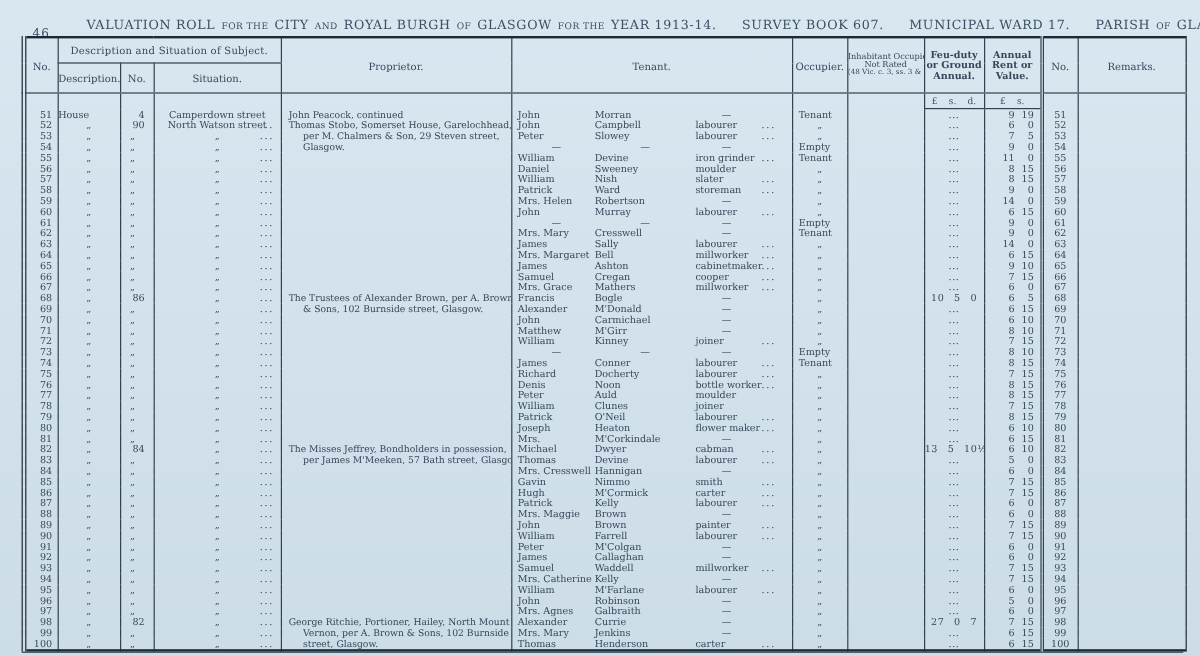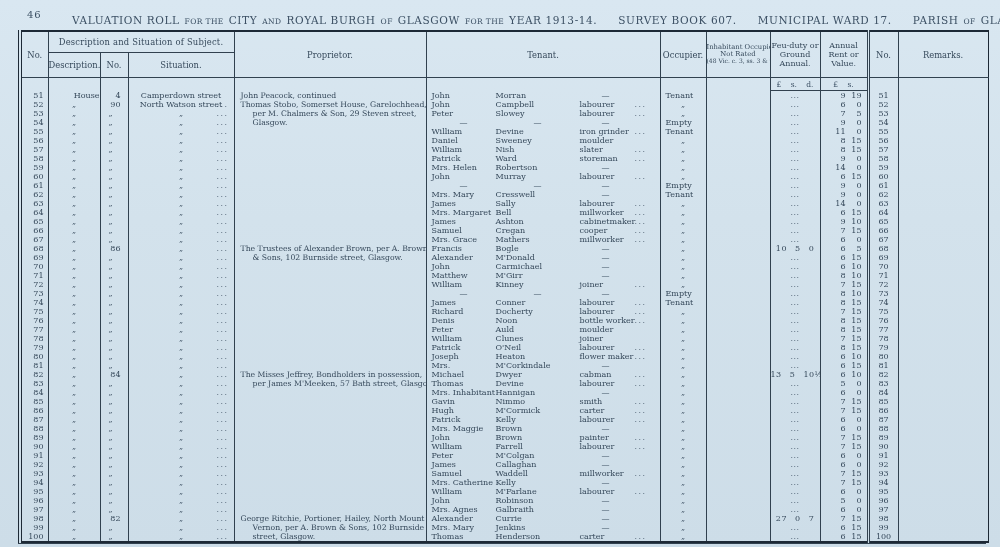--- a/index.html
+++ b/index.html
@@ -7,21 +7,21 @@
     width:1000px;height:547px;overflow:hidden;
     font-family:"DejaVu Serif",serif;
     background:#cfdfe9;
   }
   .page{
     position:relative;width:1000px;height:547px;
     background:linear-gradient(180deg,#d9e7f1 0%,#d3e2ec 40%,#cddde8 100%);
     color:#36495b;
   }
   
-  .pageno{position:absolute;left:27px;top:9px;font-size:10px;letter-spacing:1px;color:#3c5064;}
+  .pageno{position:absolute;left:27px;top:23px;font-size:10px;letter-spacing:1px;color:#3c5064;}
   .title{position:absolute;left:72px;top:9px;width:926px;white-space:nowrap;color:#3c5064;}
   .tp{margin-right:5px;}
   .tp.lg{font-size:10.5px;letter-spacing:0.6px;}
   .tp.sm{font-size:7.5px;letter-spacing:0.4px;}
   .tp.gap{margin-left:16px;}
   
   table{
     position:absolute;left:18px;top:30px;width:968px;
     border-collapse:collapse;table-layout:fixed;
     border:1.5px solid #1d2936;
@@ -34,26 +34,26 @@
     padding:0;margin:0;overflow:hidden;white-space:nowrap;
     font-weight:normal;color:#36495b;
   }
   thead th{font-size:8.4px;text-align:center;vertical-align:middle;border-bottom:1px solid #31414f;}
   thead tr.h1 th.gh{height:20px;border-bottom:1px solid #31414f;font-size:8.4px;letter-spacing:0.2px;}
   thead tr.h2 th{height:24px;}
   thead tr.money td{height:12px;border-bottom:none;}
   thead tr.money td.mh{font-size:7.5px;text-align:center;word-spacing:7px;border-bottom:1px solid #31414f;color:#3c5064;}
   th.inh div{line-height:7px;font-size:6.8px;}
   th.inh div.cite{font-size:6px;line-height:6.5px;}
-  th.wrap{white-space:normal;font-size:8px;line-height:9px;}
+  th.wrap{white-space:normal;font-size:8px;line-height:9px;font-weight:bold;}
   
   tbody tr{height:9px;}
   tbody td{font-size:8px;line-height:9px;height:9px;vertical-align:middle;}
   .c-no{text-align:right;padding-right:4px;}
-  .c-desc{text-align:right;}
+  .c-desc{text-align:left;}
   .c-snum{text-align:right;padding-right:7px;}
   .c-sit{position:relative;text-align:center;}
   .c-sit .lead-dots{position:absolute;right:5px;top:0;letter-spacing:1.5px;}
   .c-prop{position:relative;text-align:left;padding-left:6px;}
   .prop-text{font-size:7.7px;}
   .prop-text.ind{padding-left:12px;display:inline-block;text-align:right;}
   .c-prop .pdl{position:absolute;left:34px;letter-spacing:1.5px;}
   .c-prop .pdm{position:absolute;left:90px;}
   .c-prop .pdr{position:absolute;right:10px;letter-spacing:1.5px;}
   .c-ten{padding-left:5px;}
@@ -701,21 +701,21 @@
         <tr>
           <td class="c-no">84</td>
           <td class="c-desc dit">„</td>
           <td class="c-snum dit">„</td>
           <td class="c-sit"><span class="sit-text">„</span><span class="lead-dots">...</span></td>
           <td class="c-prop">
             <span class="pdl">...</span>
             <span class="pdm">„</span>
             <span class="pdr">...</span>
           </td>
-          <td class="c-ten"><span class="tf">Mrs. Inhabitant</span><span class="tl">Hannigan</span><span class="to dsh">—</span></td>
+          <td class="c-ten"><span class="tf">Mrs. Cresswell</span><span class="tl">Hannigan</span><span class="to dsh">—</span></td>
           <td class="c-occ dit">„</td>
           <td class="c-inh"></td>
           <td class="c-feu">...</td>
           <td class="c-rent"><span class="rl">6</span><span class="rs">0</span></td>
           <td class="c-no2">84</td>
           <td class="c-rem"></td>
         </tr>
         <tr>
           <td class="c-no">85</td>
           <td class="c-desc dit">„</td>

